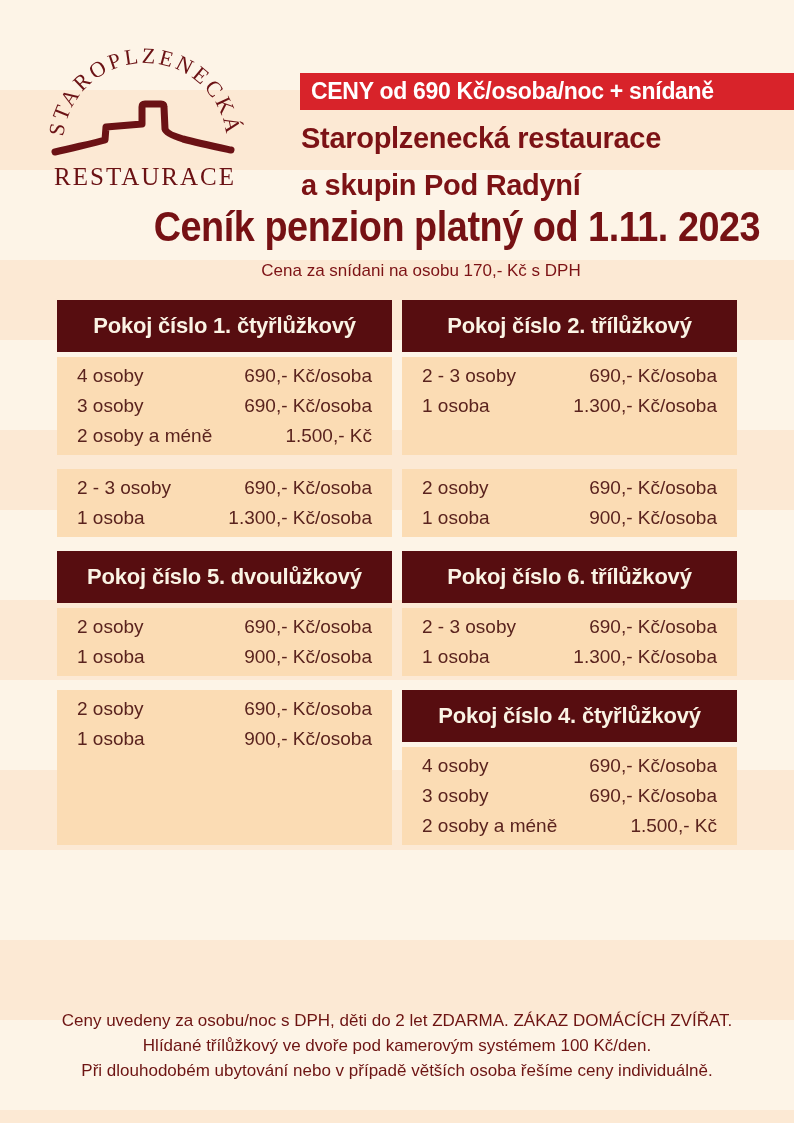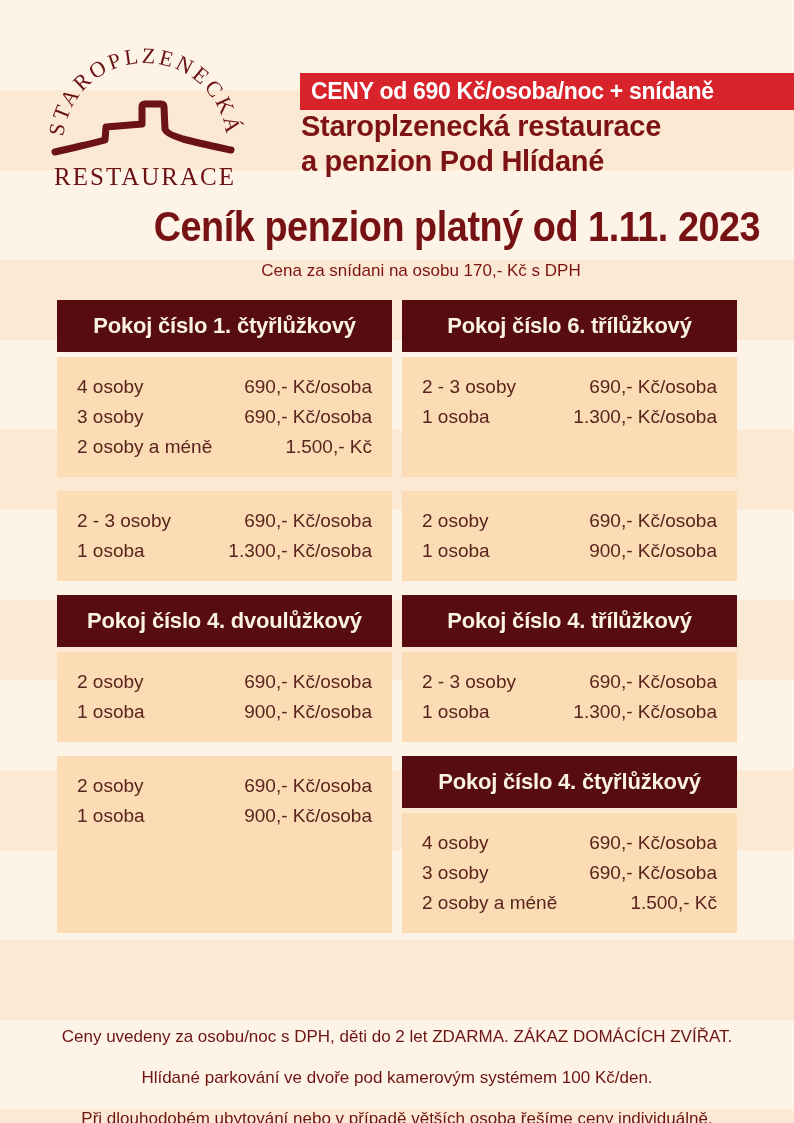--- a/index.html
+++ b/index.html
@@ -24,21 +24,21 @@
     display:flex;align-items:center;
     padding-left:11px;
     font-size:23px;font-weight:bold;letter-spacing:-0.3px;margin-top:9px;
   }
   
   .org-heading{
     position:absolute;left:301px;top:109px;
     color:#7c1215;font-size:29px;font-weight:bold;line-height:35px;
     letter-spacing:-0.3px;
   }
-  .org-heading span{display:block;}
+  .org-heading span{display:block;margin-top:12px;}
   
   .title-wrap{position:absolute;left:0;right:0;top:203px;text-align:right;}
   .main-title{
     display:inline-block;
     color:#761114;font-size:42px;font-weight:bold;letter-spacing:-0.5px;
     transform:scaleX(0.9);transform-origin:center;
     white-space:nowrap;
   }
   .subtitle{
     position:absolute;left:0;right:0;top:261px;text-align:center;
@@ -52,33 +52,33 @@
   }
   .card{display:flex;flex-direction:column;}
   .card-header{
     background:#570d10;color:#faf3e4;
     height:52px;line-height:52px;text-align:center;
     font-size:22px;font-weight:bold;letter-spacing:-0.2px;
     margin-bottom:5px;
   }
   .card-body{
     background:#fbdcb4;flex:1;
-    padding:15px 20px;
+    padding:4px 20px;
     color:#5a231e;font-size:19px;
   }
   .price-row{
     display:flex;justify-content:space-between;align-items:baseline;
     line-height:30px;height:30px;
   }
   
   .footer-notes{
     position:absolute;left:0;right:0;top:1008px;text-align:center;
     color:#6d1413;font-size:17px;line-height:25px;
   }
-  .footer-notes span{display:block;margin-top:16px;}
+  .footer-notes span{display:block;}
 </style>
 </head>
 <body>
 
 <div class="page">
 
   <svg class="logo" viewBox="0 0 200 150" aria-hidden="true">
     <defs>
       <path id="arcPath" d="M 18 100 A 82 82 0 0 1 182 100" fill="none"></path>
     </defs>
@@ -88,21 +88,21 @@
     <path d="M 10 107 C 35 101 50 98 60 95 L 61 82 L 97 79 L 97 62 Q 97 59 100 59 L 116 59 Q 119 59 119 62 L 120 84 C 121 88 128 91 138 94 C 153 98 172 102 186 105" fill="none" stroke="#6b1215" stroke-width="7" stroke-linecap="round" stroke-linejoin="round"></path>
     <text x="100" y="140" text-anchor="middle" font-family="Liberation Serif, serif" font-size="25" letter-spacing="2" fill="#6b1215">RESTAURACE</text>
   </svg>
 
   <div class="banner">
     <span>CENY od 690 Kč/osoba/noc + snídaně</span>
   </div>
 
   <div class="org-heading">
     <span>Staroplzenecká restaurace</span>
-    <span>a penzion Pod Hlídané</span>
+    <span>a skupin Pod Radyní</span>
   </div>
 
   <div class="title-wrap">
     <span class="main-title">Ceník penzion platný od 1.11. 2023</span>
   </div>
   <div class="subtitle">Cena za snídani na osobu 170,- Kč s DPH</div>
 
   <section class="cards">
       <div class="card">
         <div class="card-header">Pokoj číslo 1. čtyřlůžkový</div>
@@ -115,71 +115,71 @@
             <span>3 osoby</span>
             <span>690,- Kč/osoba</span>
           </div>
           <div class="price-row">
             <span>2 osoby a méně</span>
             <span>1.500,- Kč</span>
           </div>
         </div>
       </div>
       <div class="card">
+        <div class="card-header">Pokoj číslo 2. třílůžkový</div>
+        <div class="card-body">
+          <div class="price-row">
+            <span>2 - 3 osoby</span>
+            <span>690,- Kč/osoba</span>
+          </div>
+          <div class="price-row">
+            <span>1 osoba</span>
+            <span>1.300,- Kč/osoba</span>
+          </div>
+        </div>
+      </div>
+      <div class="card">
+        <div class="card-body">
+          <div class="price-row">
+            <span>2 - 3 osoby</span>
+            <span>690,- Kč/osoba</span>
+          </div>
+          <div class="price-row">
+            <span>1 osoba</span>
+            <span>1.300,- Kč/osoba</span>
+          </div>
+        </div>
+      </div>
+      <div class="card">
+        <div class="card-body">
+          <div class="price-row">
+            <span>2 osoby</span>
+            <span>690,- Kč/osoba</span>
+          </div>
+          <div class="price-row">
+            <span>1 osoba</span>
+            <span>900,- Kč/osoba</span>
+          </div>
+        </div>
+      </div>
+      <div class="card">
+        <div class="card-header">Pokoj číslo 5. dvoulůžkový</div>
+        <div class="card-body">
+          <div class="price-row">
+            <span>2 osoby</span>
+            <span>690,- Kč/osoba</span>
+          </div>
+          <div class="price-row">
+            <span>1 osoba</span>
+            <span>900,- Kč/osoba</span>
+          </div>
+        </div>
+      </div>
+      <div class="card">
         <div class="card-header">Pokoj číslo 6. třílůžkový</div>
-        <div class="card-body">
-          <div class="price-row">
-            <span>2 - 3 osoby</span>
-            <span>690,- Kč/osoba</span>
-          </div>
-          <div class="price-row">
-            <span>1 osoba</span>
-            <span>1.300,- Kč/osoba</span>
-          </div>
-        </div>
-      </div>
-      <div class="card">
-        <div class="card-body">
-          <div class="price-row">
-            <span>2 - 3 osoby</span>
-            <span>690,- Kč/osoba</span>
-          </div>
-          <div class="price-row">
-            <span>1 osoba</span>
-            <span>1.300,- Kč/osoba</span>
-          </div>
-        </div>
-      </div>
-      <div class="card">
-        <div class="card-body">
-          <div class="price-row">
-            <span>2 osoby</span>
-            <span>690,- Kč/osoba</span>
-          </div>
-          <div class="price-row">
-            <span>1 osoba</span>
-            <span>900,- Kč/osoba</span>
-          </div>
-        </div>
-      </div>
-      <div class="card">
-        <div class="card-header">Pokoj číslo 4. dvoulůžkový</div>
-        <div class="card-body">
-          <div class="price-row">
-            <span>2 osoby</span>
-            <span>690,- Kč/osoba</span>
-          </div>
-          <div class="price-row">
-            <span>1 osoba</span>
-            <span>900,- Kč/osoba</span>
-          </div>
-        </div>
-      </div>
-      <div class="card">
-        <div class="card-header">Pokoj číslo 4. třílůžkový</div>
         <div class="card-body">
           <div class="price-row">
             <span>2 - 3 osoby</span>
             <span>690,- Kč/osoba</span>
           </div>
           <div class="price-row">
             <span>1 osoba</span>
             <span>1.300,- Kč/osoba</span>
           </div>
         </div>
@@ -210,17 +210,17 @@
           <div class="price-row">
             <span>2 osoby a méně</span>
             <span>1.500,- Kč</span>
           </div>
         </div>
       </div>
     </section>
 
   <div class="footer-notes">
     <span>Ceny uvedeny za osobu/noc s DPH, děti do 2 let ZDARMA. ZÁKAZ DOMÁCÍCH ZVÍŘAT.</span>
-    <span>Hlídané parkování ve dvoře pod kamerovým systémem 100 Kč/den.</span>
+    <span>Hlídané třílůžkový ve dvoře pod kamerovým systémem 100 Kč/den.</span>
     <span>Při dlouhodobém ubytování nebo v případě větších osoba řešíme ceny individuálně.</span>
   </div>
 
 </div>
 
 </body></html>

